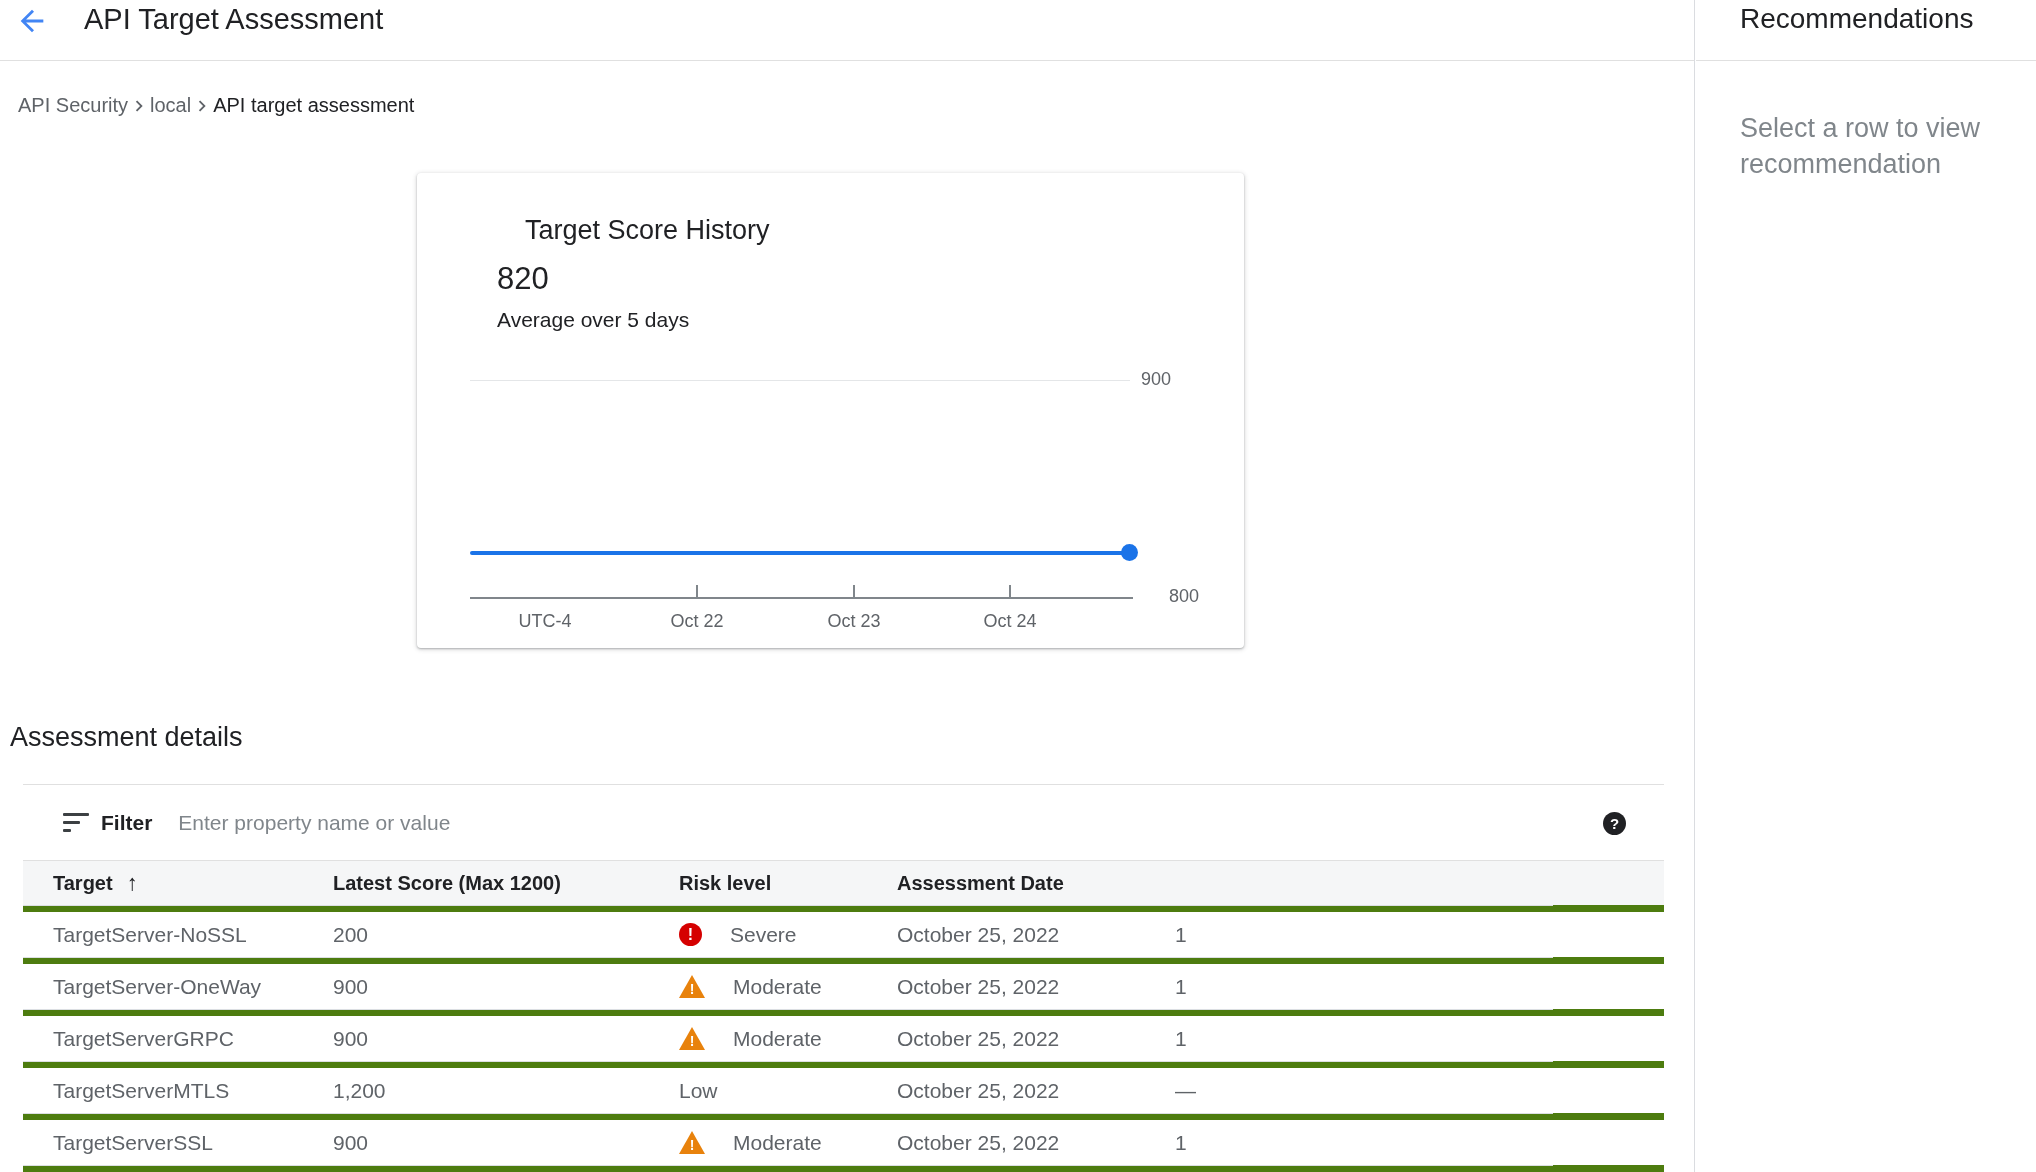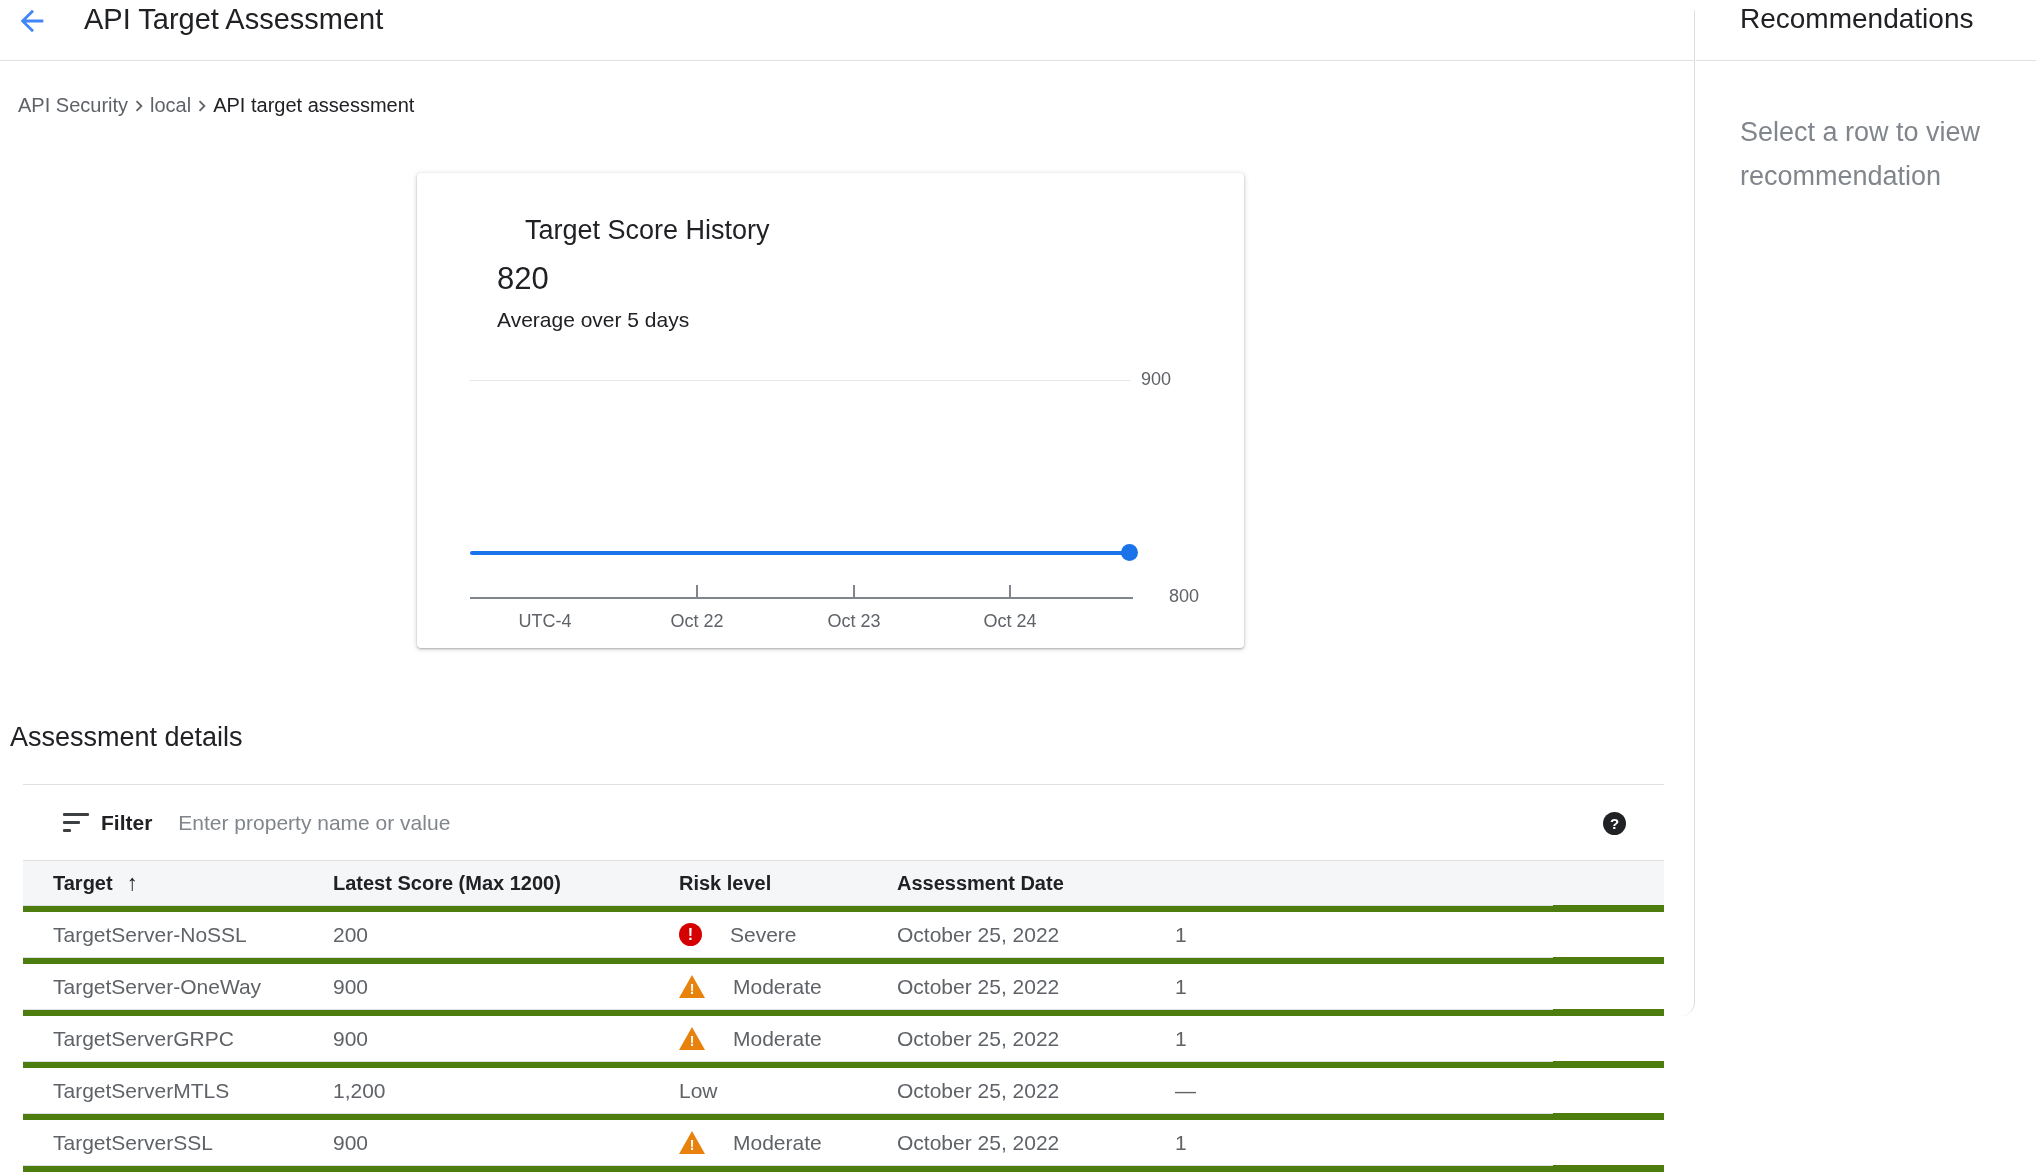--- a/index.html
+++ b/index.html
@@ -5,32 +5,32 @@
   * { box-sizing: border-box; margin: 0; padding: 0; }
   html, body { width: 2036px; height: 1172px; overflow: hidden; }
   body {
     position: relative;
     background: #ffffff;
     font-family: "Liberation Sans", "DejaVu Sans", sans-serif;
     color: #202124;
   }
 
   
-  .main-col { position: absolute; left: 0; top: 0; width: 1695px; height: 1016px; border-right: 1px solid #dadce0; border-radius: 14px; }
+  .main-col { position: absolute; left: 0; top: 0; width: 1695px; height: 1172px; border-right: 1px solid #dadce0; }
   .right-panel { position: absolute; left: 1696px; top: 0; width: 340px; height: 1016px; background: #fff; }
 
   
   .page-header { position: absolute; left: 0; top: 0; width: 100%; height: 61px; border-bottom: 1px solid #e0e0e0; background: #fff; }
   .back-btn { position: absolute; left: 12px; top: 2px; width: 40px; height: 40px; border: none; background: transparent; cursor: pointer; }
   .back-btn svg { width: 34px; height: 34px; }
   .page-title { position: absolute; left: 84px; top: 3px; font-size: 29px; font-weight: 400; color: #202124; white-space: nowrap; }
 
   .panel-header { position: absolute; left: 0; top: 0; width: 100%; height: 61px; border-bottom: 1px solid #e0e0e0; }
   .panel-title { position: absolute; left: 44px; top: 3px; font-size: 28px; font-weight: 400; color: #202124; white-space: nowrap; }
-  .panel-empty-msg { position: absolute; left: 44px; top: 110px; width: 278px; font-size: 27px; line-height: 44px; font-weight: 500; color: #80868b; }
+  .panel-empty-msg { position: absolute; left: 44px; top: 110px; width: 278px; font-size: 27px; line-height: 36px; font-weight: 500; color: #80868b; }
 
   
   .breadcrumb { position: absolute; left: 18px; top: 94px; display: flex; align-items: center; gap: 0; font-size: 20px; color: #5f6368; }
   .breadcrumb .crumb { cursor: pointer; }
   .breadcrumb .crumb.current { color: #202124; cursor: default; }
   .crumb-chevron svg { width: 22px; height: 22px; display: block; }
 
   
   .chart-card { position: absolute; left: 417px; top: 173px; width: 827px; height: 475px; background: #fff; border-radius: 4px;
     box-shadow: 0 1px 2px 0 rgba(60,64,67,.32), 0 1px 4px 1px rgba(60,64,67,.16); }

